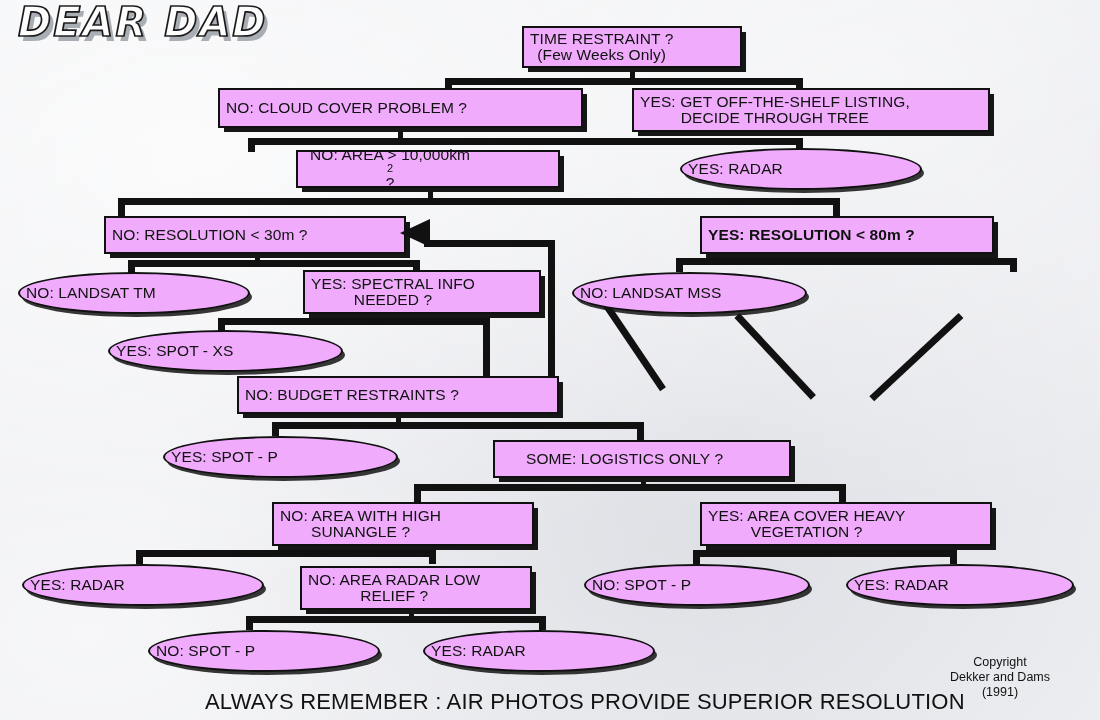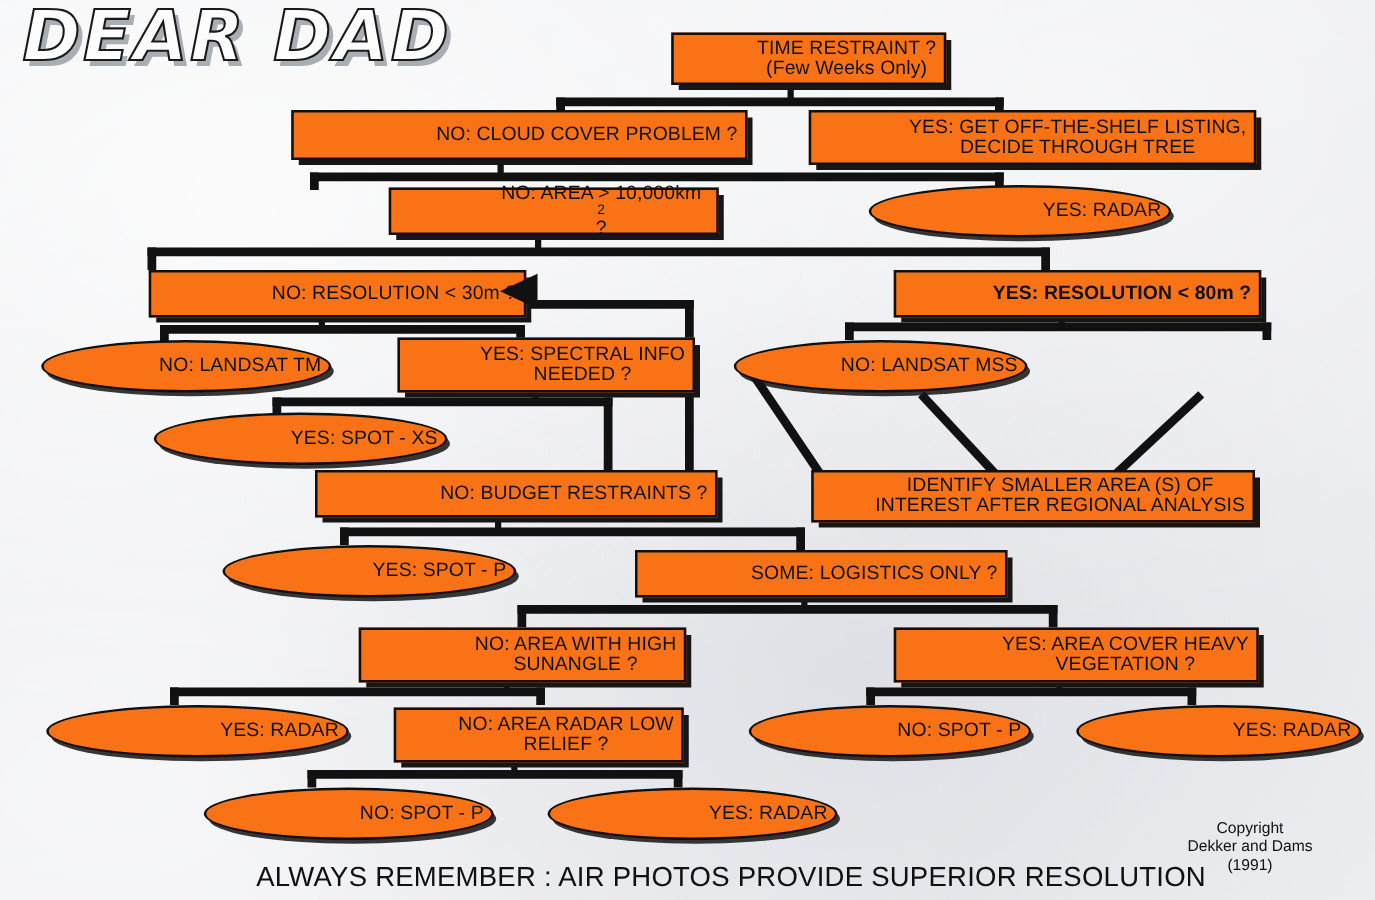--- a/index.html
+++ b/index.html
@@ -28,46 +28,45 @@
       radial-gradient(ellipse at 8% 88%, rgba(255,255,255,0.6) 0%, rgba(255,255,255,0) 50%),
       linear-gradient(160deg, #f3f4f6 0%, #e9eaee 45%, #eeeff2 100%);
     pointer-events: none;
   }
 
   
   #title {
     position: absolute;
     left: 18px;
     top: 2px;
-    font-size: 56px;
+    font-size: 40px;
     font-weight: bold;
     font-style: italic;
     letter-spacing: 2px;
     line-height: 1;
     color: #fdfdfd;
     -webkit-text-stroke: 1.7px #1a1a1a;
     text-shadow: 4px 5px 0 #a9adb4;
     white-space: nowrap;
     font-family: "DejaVu Sans", sans-serif;
   }
 
   
   .node {
     position: absolute;
     box-sizing: border-box;
     display: flex;
     align-items: center;
-    justify-content: flex-end;
+    justify-content: flex-start;
     text-align: center;
-    background: #f97316;
+    background: #f0abfc;
     font-size: 15.5px;
     line-height: 1.06;
     letter-spacing: 0.1px;
     z-index: 5;
-    margin-left: 15px;
   }
   .box {
     border: 2.2px solid #101010;
     box-shadow: 5px 5px 0 -1px #161616;
   }
   .ellipse {
     border: 2.4px solid #101010;
     border-radius: 50%;
     box-shadow: 3px 4px 0 -1px rgba(20,20,20,0.85);
   }
@@ -225,26 +224,20 @@
     </div>
   </div>
   <div class="node ellipse" style="left:572px; top:272px; width:235px; height:42px;">
     <span>NO: LANDSAT MSS</span>
   </div>
 
   <div class="node ellipse" style="left:108px; top:330px; width:235px; height:42px;">
     <span>YES: SPOT - XS</span>
   </div>
 
-  <div class="node box" style="left:634px; top:376px; width:355px; height:42px;">
-    <div>
-      <span>IDENTIFY SMALLER AREA (S) OF</span>
-      <span>INTEREST AFTER REGIONAL ANALYSIS</span>
-    </div>
-  </div>
 
   <div class="node box" style="left:237px; top:376px; width:322px; height:38px;">
     <span>NO: BUDGET RESTRAINTS ?</span>
   </div>
 
   <div class="node ellipse" style="left:163px; top:436px; width:235px; height:42px;">
     <span>YES: SPOT - P</span>
   </div>
   <div class="node box" style="left:493px; top:440px; width:298px; height:38px;padding-left:25px;">
     <span>SOME: LOGISTICS ONLY ?</span>

